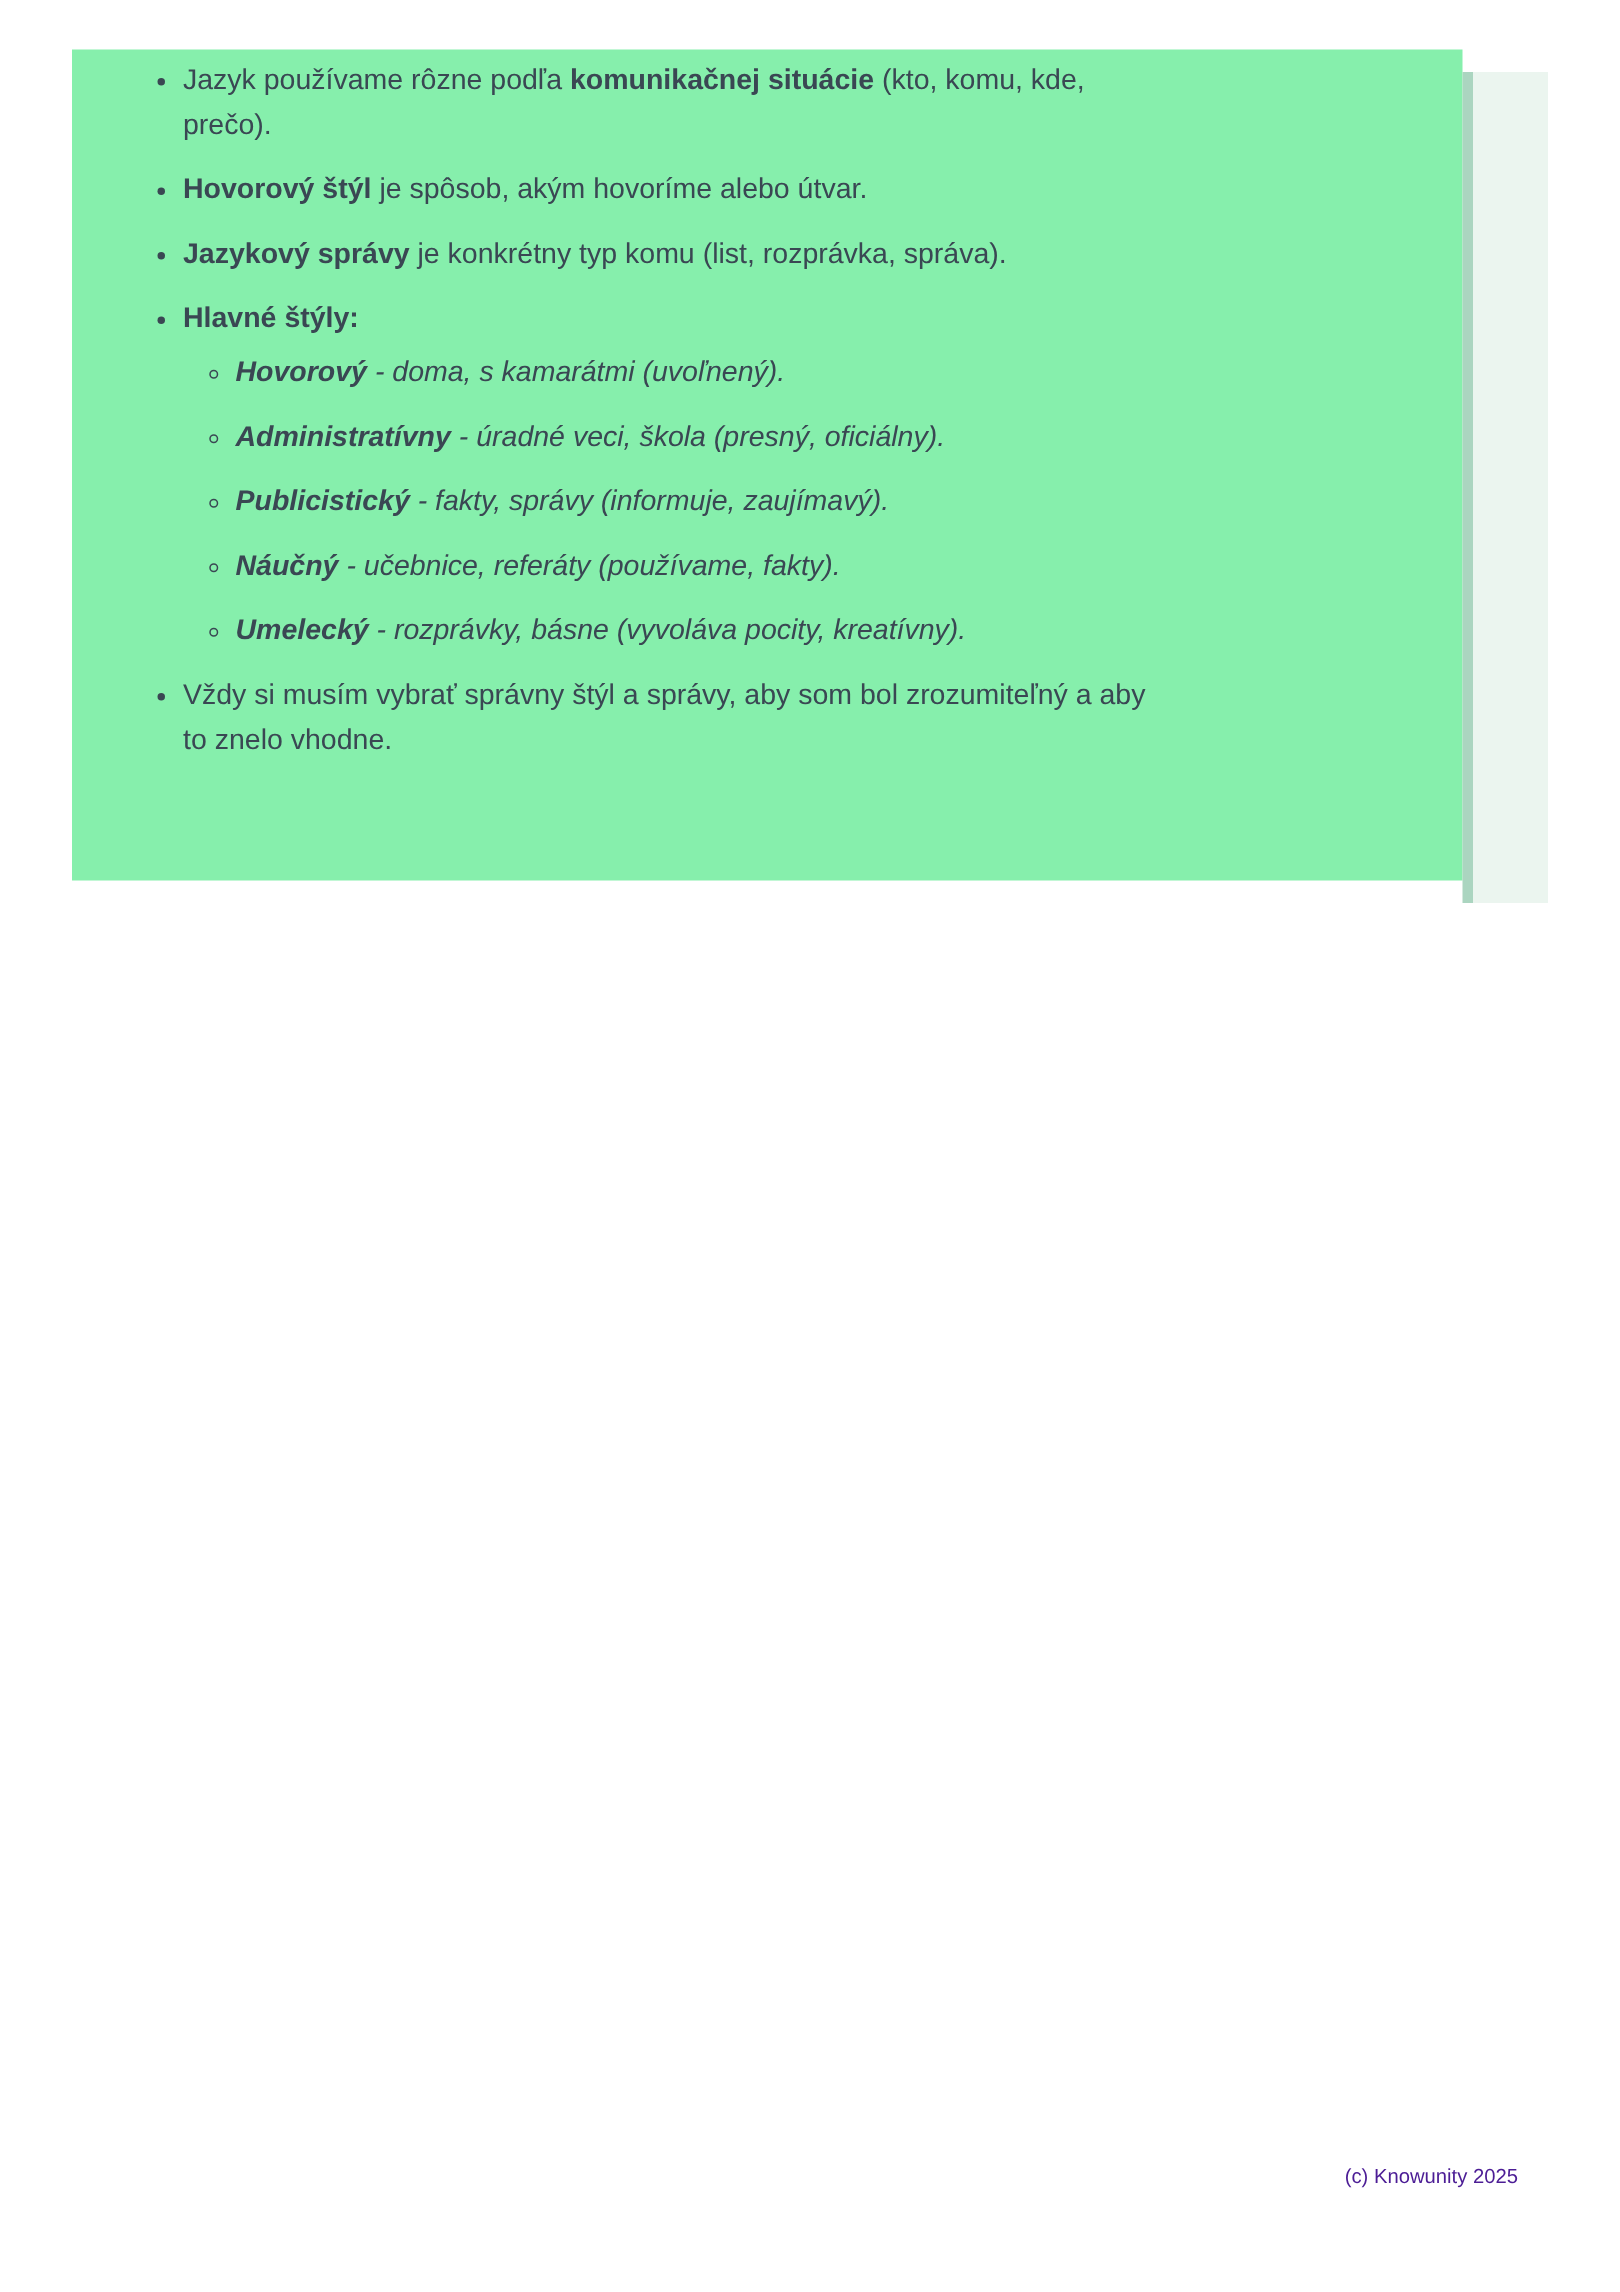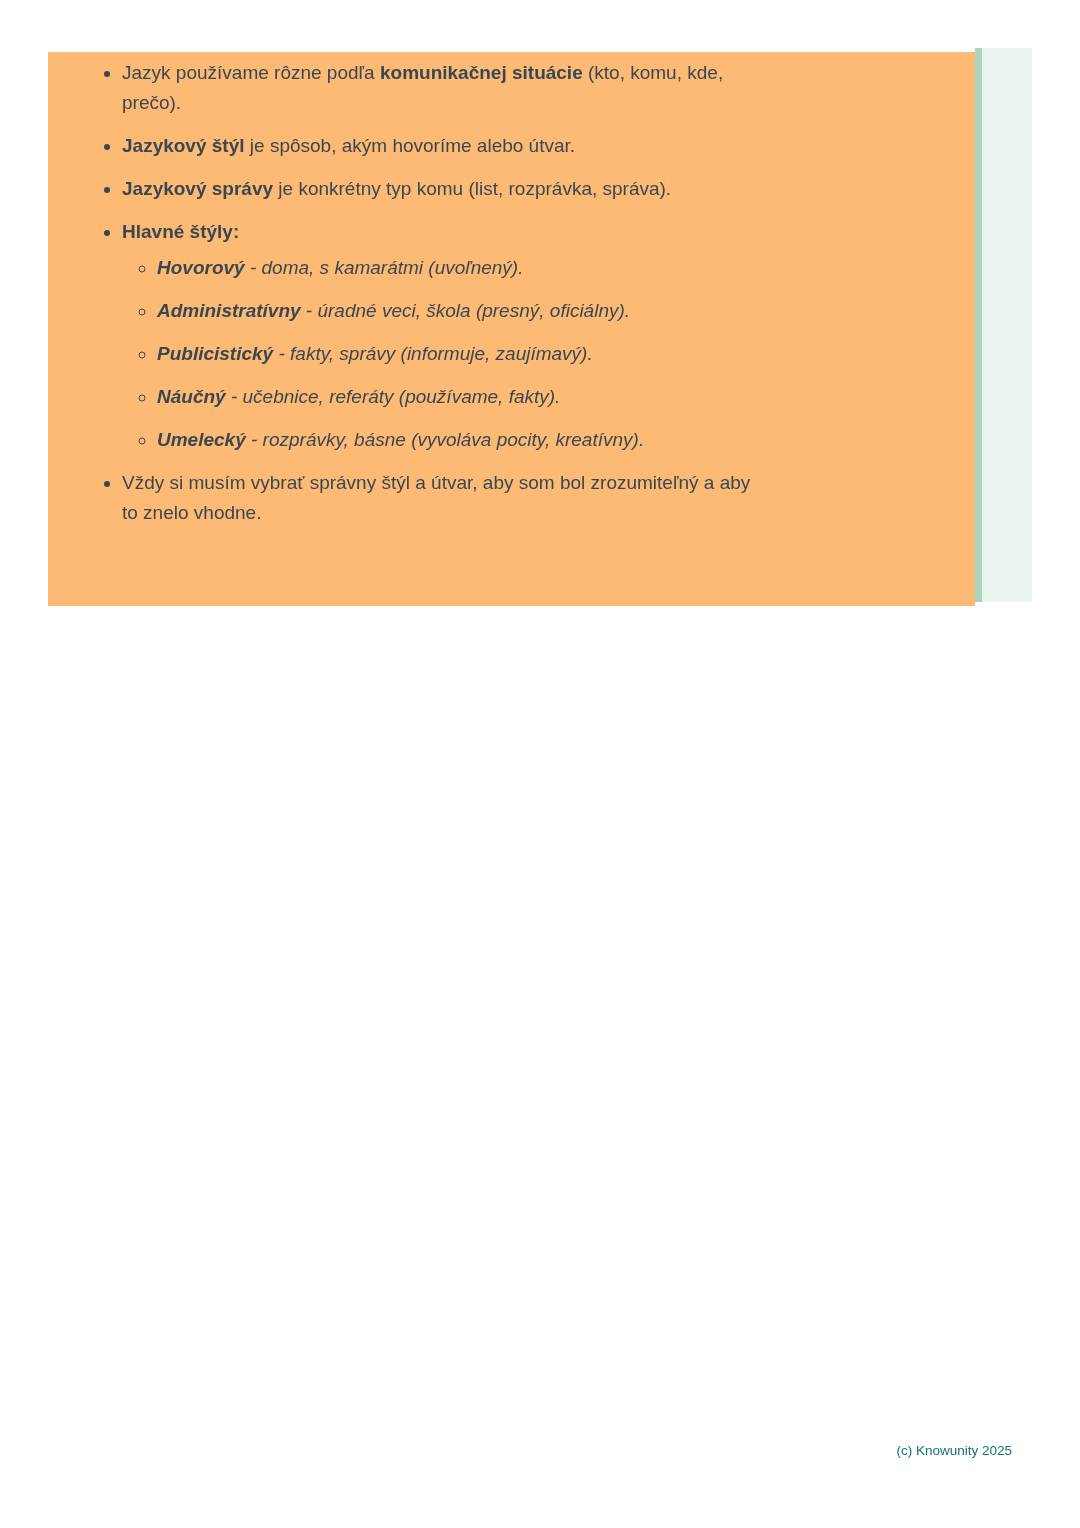--- a/index.html
+++ b/index.html
@@ -11,24 +11,24 @@
     position: relative;
     width: 1080px;
     height: 1528px;
     background: #ffffff;
     overflow: hidden;
     font-family: "Liberation Sans", "DejaVu Sans", sans-serif;
   }
   .card {
     position: absolute;
     left: 48px;
-    top: 52px;
+    top: 33px;
     width: 927px;
     height: 554px;
-    background: #fdba74;
+    background: #86efac;
     color: #3A4753;
     box-sizing: border-box;
   }
   .accent-bar {
     position: absolute;
     left: 975px;
     top: 48px;
     width: 7px;
     height: 554px;
     background: #ABD5C0;
@@ -68,49 +68,49 @@
   }
   .b {
     font-weight: 700;
   }
   .footer-note {
     position: absolute;
     right: 68px;
     top: 1442px;
     font-size: 13.5px;
     line-height: 18px;
-    color: #0f766e;
+    color: #4c1d95;
   }
 </style>
 </head>
 <body>
 
 <div class="page">
 
   <div class="card">
     <ul class="main-list">
 
       <li><span class="t">Jazyk používame rôzne podľa </span><span class="b">komunikačnej situácie</span><span class="t"> (kto, komu, kde,
 prečo).</span></li>
 
-      <li><span class="b">Jazykový štýl</span><span class="t"> je spôsob, akým hovoríme alebo útvar.</span></li>
+      <li><span class="b">Hovorový štýl</span><span class="t"> je spôsob, akým hovoríme alebo útvar.</span></li>
 
       <li><span class="b">Jazykový správy</span><span class="t"> je konkrétny typ komu (list, rozprávka, správa).</span></li>
 
       <li><span class="b">Hlavné štýly:</span>
         <ul class="sub-list">
           <li><span class="b">Hovorový</span><span class="t"> - doma, s kamarátmi (uvoľnený).</span></li>
           <li><span class="b">Administratívny</span><span class="t"> - úradné veci, škola (presný, oficiálny).</span></li>
           <li><span class="b">Publicistický</span><span class="t"> - fakty, správy (informuje, zaujímavý).</span></li>
           <li><span class="b">Náučný</span><span class="t"> - učebnice, referáty (používame, fakty).</span></li>
           <li><span class="b">Umelecký</span><span class="t"> - rozprávky, básne (vyvoláva pocity, kreatívny).</span></li>
         </ul>
       </li>
 
-      <li><span class="t">Vždy si musím vybrať správny štýl a útvar, aby som bol zrozumiteľný a aby
+      <li><span class="t">Vždy si musím vybrať správny štýl a správy, aby som bol zrozumiteľný a aby
 to znelo vhodne.</span></li>
 
     </ul>
   </div>
 
   <div class="accent-bar"></div>
   <div class="accent-panel"></div>
 
   <div class="footer-note">(c) Knowunity 2025</div>
 

